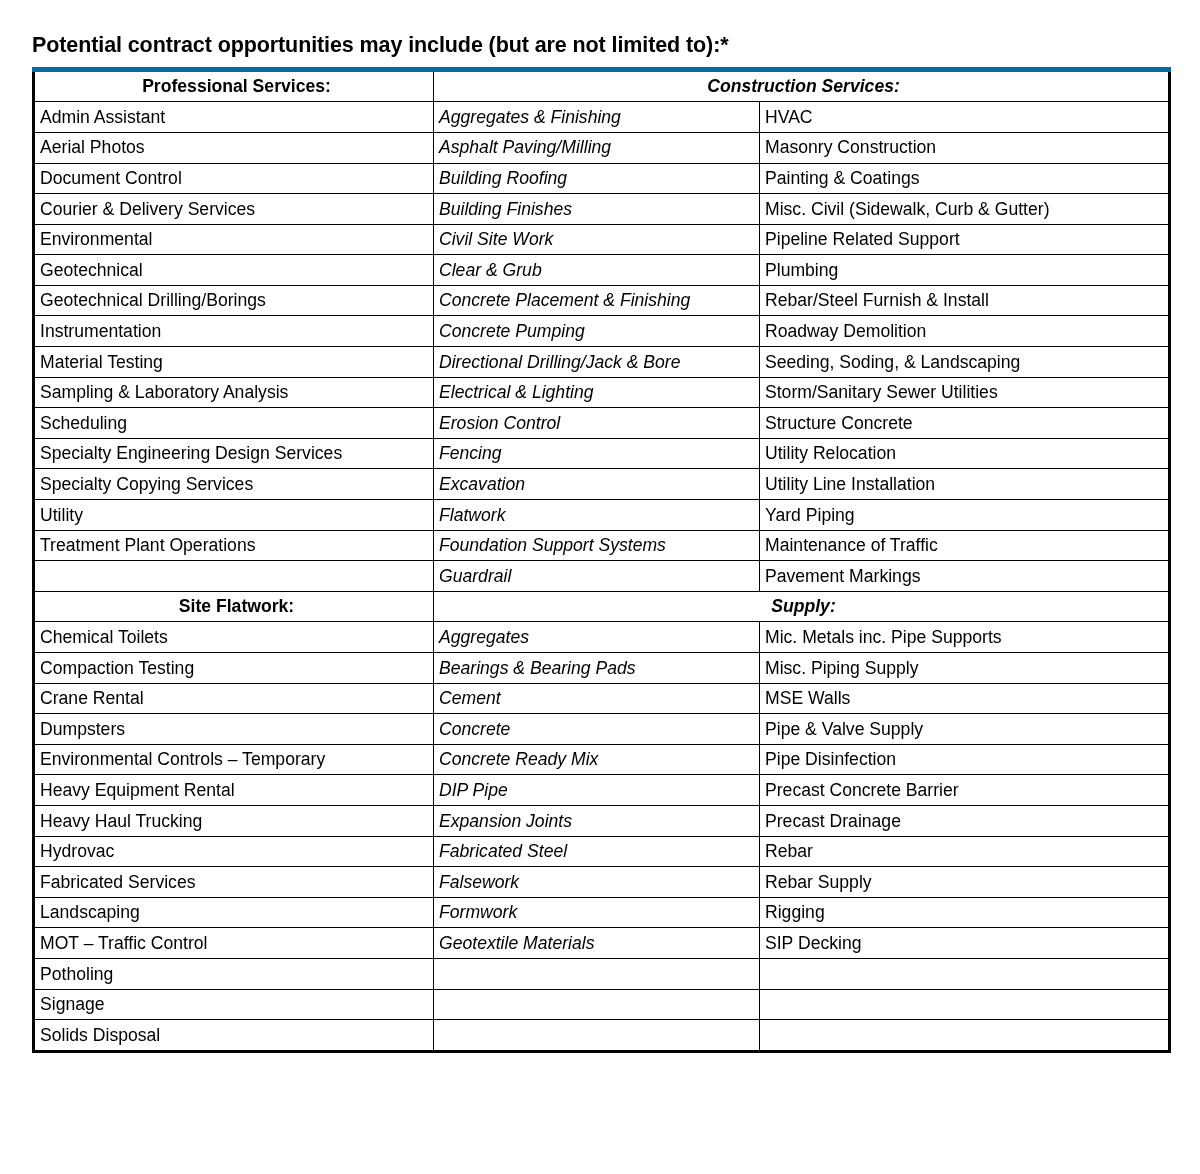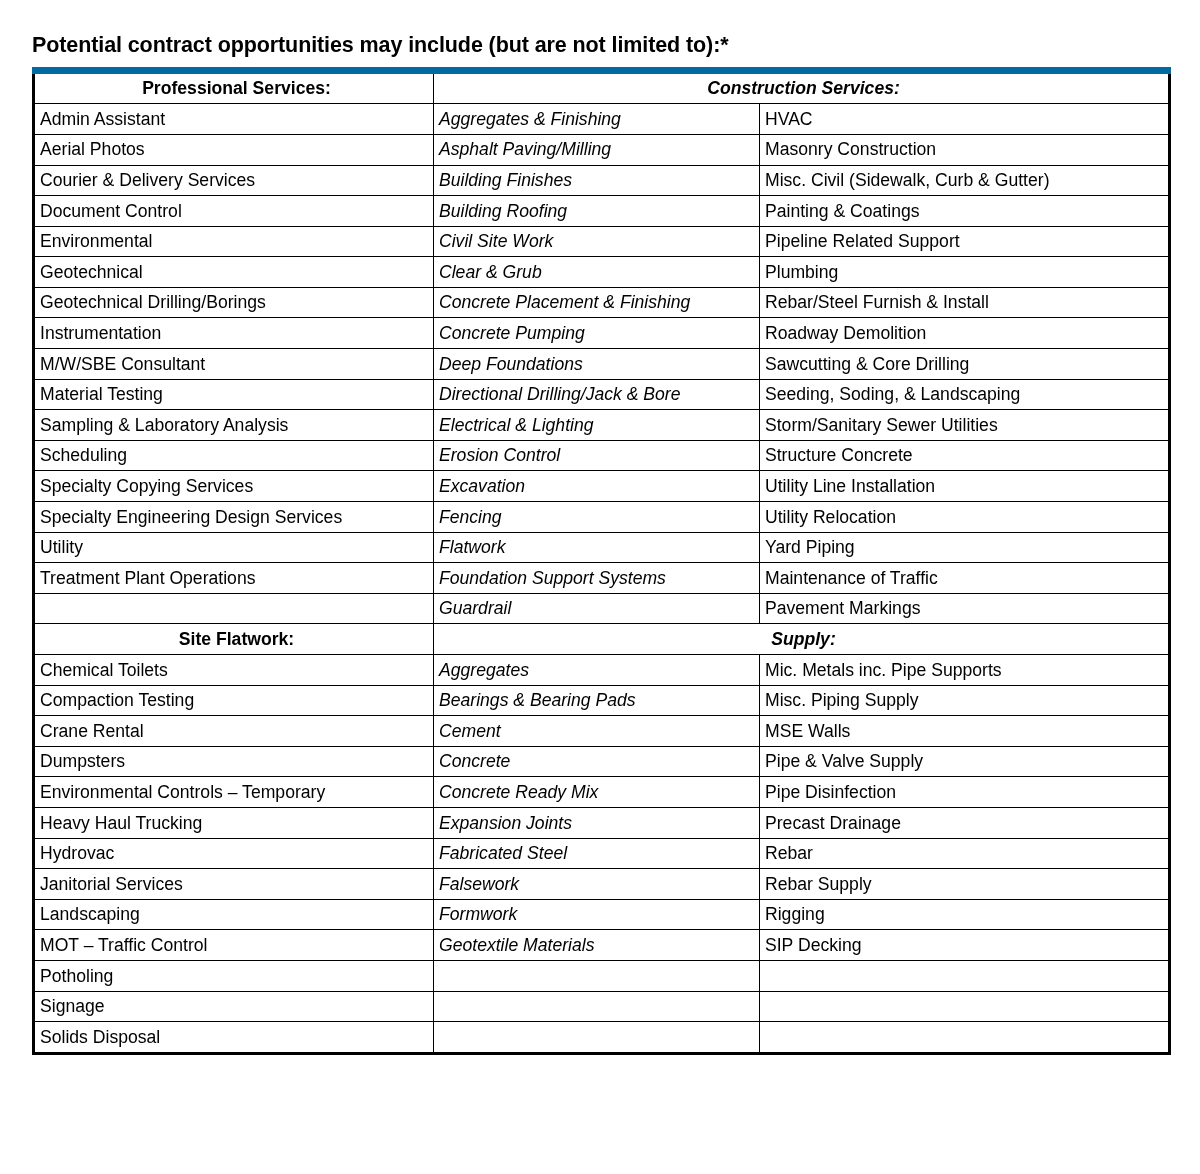--- a/index.html
+++ b/index.html
@@ -65,21 +65,21 @@
   td.section-head {
     background: #dce6f1;
     font-weight: bold;
     font-size: 21px;
     text-align: center;
     padding: 0;
     height: 35px;
     border-top: 3px solid #000;
     border-bottom: 3px solid #000;
   }
-  td.section-head.first-head { border-top: 7px solid #0369a1; }
+  td.section-head.first-head { border-top: 5px solid #0369a1; }
 
   
   td.blank { }
 </style>
 </head>
 <body>
 
 <div id="page">
 
   <div id="doc-title">Potential contract opportunities may include (but are not limited to):*</div>
@@ -99,80 +99,75 @@
           <td>Admin Assistant</td>
           <td class="sep-left">Aggregates &amp; Finishing</td>
           <td>HVAC</td>
         </tr>
         <tr>
           <td>Aerial Photos</td>
           <td class="sep-left">Asphalt Paving/Milling</td>
           <td>Masonry Construction</td>
         </tr>
         <tr>
+          <td>Document Control</td>
+          <td class="sep-left">Building Roofing</td>
+          <td>Painting &amp; Coatings</td>
+        </tr>
+        <tr>
           <td>Courier &amp; Delivery Services</td>
           <td class="sep-left">Building Finishes</td>
           <td>Misc. Civil (Sidewalk, Curb &amp; Gutter)</td>
         </tr>
         <tr>
-          <td>Document Control</td>
-          <td class="sep-left">Building Roofing</td>
-          <td>Painting &amp; Coatings</td>
-        </tr>
-        <tr>
           <td>Environmental</td>
           <td class="sep-left">Civil Site Work</td>
           <td>Pipeline Related Support</td>
         </tr>
         <tr>
           <td>Geotechnical</td>
           <td class="sep-left">Clear &amp; Grub</td>
           <td>Plumbing</td>
         </tr>
         <tr>
           <td>Geotechnical Drilling/Borings</td>
           <td class="sep-left">Concrete Placement &amp; Finishing</td>
           <td>Rebar/Steel Furnish &amp; Install</td>
         </tr>
         <tr>
           <td>Instrumentation</td>
           <td class="sep-left">Concrete Pumping</td>
           <td>Roadway Demolition</td>
         </tr>
         <tr>
-          <td>M/W/SBE Consultant</td>
-          <td class="sep-left">Deep Foundations</td>
-          <td>Sawcutting &amp; Core Drilling</td>
-        </tr>
-        <tr>
           <td>Material Testing</td>
           <td class="sep-left">Directional Drilling/Jack &amp; Bore</td>
           <td>Seeding, Soding, &amp; Landscaping</td>
         </tr>
         <tr>
           <td>Sampling &amp; Laboratory Analysis</td>
           <td class="sep-left">Electrical &amp; Lighting</td>
           <td>Storm/Sanitary Sewer Utilities</td>
         </tr>
         <tr>
           <td>Scheduling</td>
           <td class="sep-left">Erosion Control</td>
           <td>Structure Concrete</td>
         </tr>
         <tr>
+          <td>Specialty Engineering Design Services</td>
+          <td class="sep-left">Fencing</td>
+          <td>Utility Relocation</td>
+        </tr>
+        <tr>
           <td>Specialty Copying Services</td>
           <td class="sep-left">Excavation</td>
           <td>Utility Line Installation</td>
         </tr>
         <tr>
-          <td>Specialty Engineering Design Services</td>
-          <td class="sep-left">Fencing</td>
-          <td>Utility Relocation</td>
-        </tr>
-        <tr>
           <td>Utility</td>
           <td class="sep-left">Flatwork</td>
           <td>Yard Piping</td>
         </tr>
         <tr>
           <td>Treatment Plant Operations</td>
           <td class="sep-left">Foundation Support Systems</td>
           <td>Maintenance of Traffic</td>
         </tr>
         <tr>
@@ -203,31 +198,36 @@
           <td>Dumpsters</td>
           <td class="sep-left">Concrete</td>
           <td>Pipe &amp; Valve Supply</td>
         </tr>
         <tr>
           <td>Environmental Controls – Temporary</td>
           <td class="sep-left">Concrete Ready Mix</td>
           <td>Pipe Disinfection</td>
         </tr>
         <tr>
+          <td>Heavy Equipment Rental</td>
+          <td class="sep-left">DIP Pipe</td>
+          <td>Precast Concrete Barrier</td>
+        </tr>
+        <tr>
           <td>Heavy Haul Trucking</td>
           <td class="sep-left">Expansion Joints</td>
           <td>Precast Drainage</td>
         </tr>
         <tr>
           <td>Hydrovac</td>
           <td class="sep-left">Fabricated Steel</td>
           <td>Rebar</td>
         </tr>
         <tr>
-          <td>Janitorial Services</td>
+          <td>Fabricated Services</td>
           <td class="sep-left">Falsework</td>
           <td>Rebar Supply</td>
         </tr>
         <tr>
           <td>Landscaping</td>
           <td class="sep-left">Formwork</td>
           <td>Rigging</td>
         </tr>
         <tr>
           <td>MOT – Traffic Control</td>

